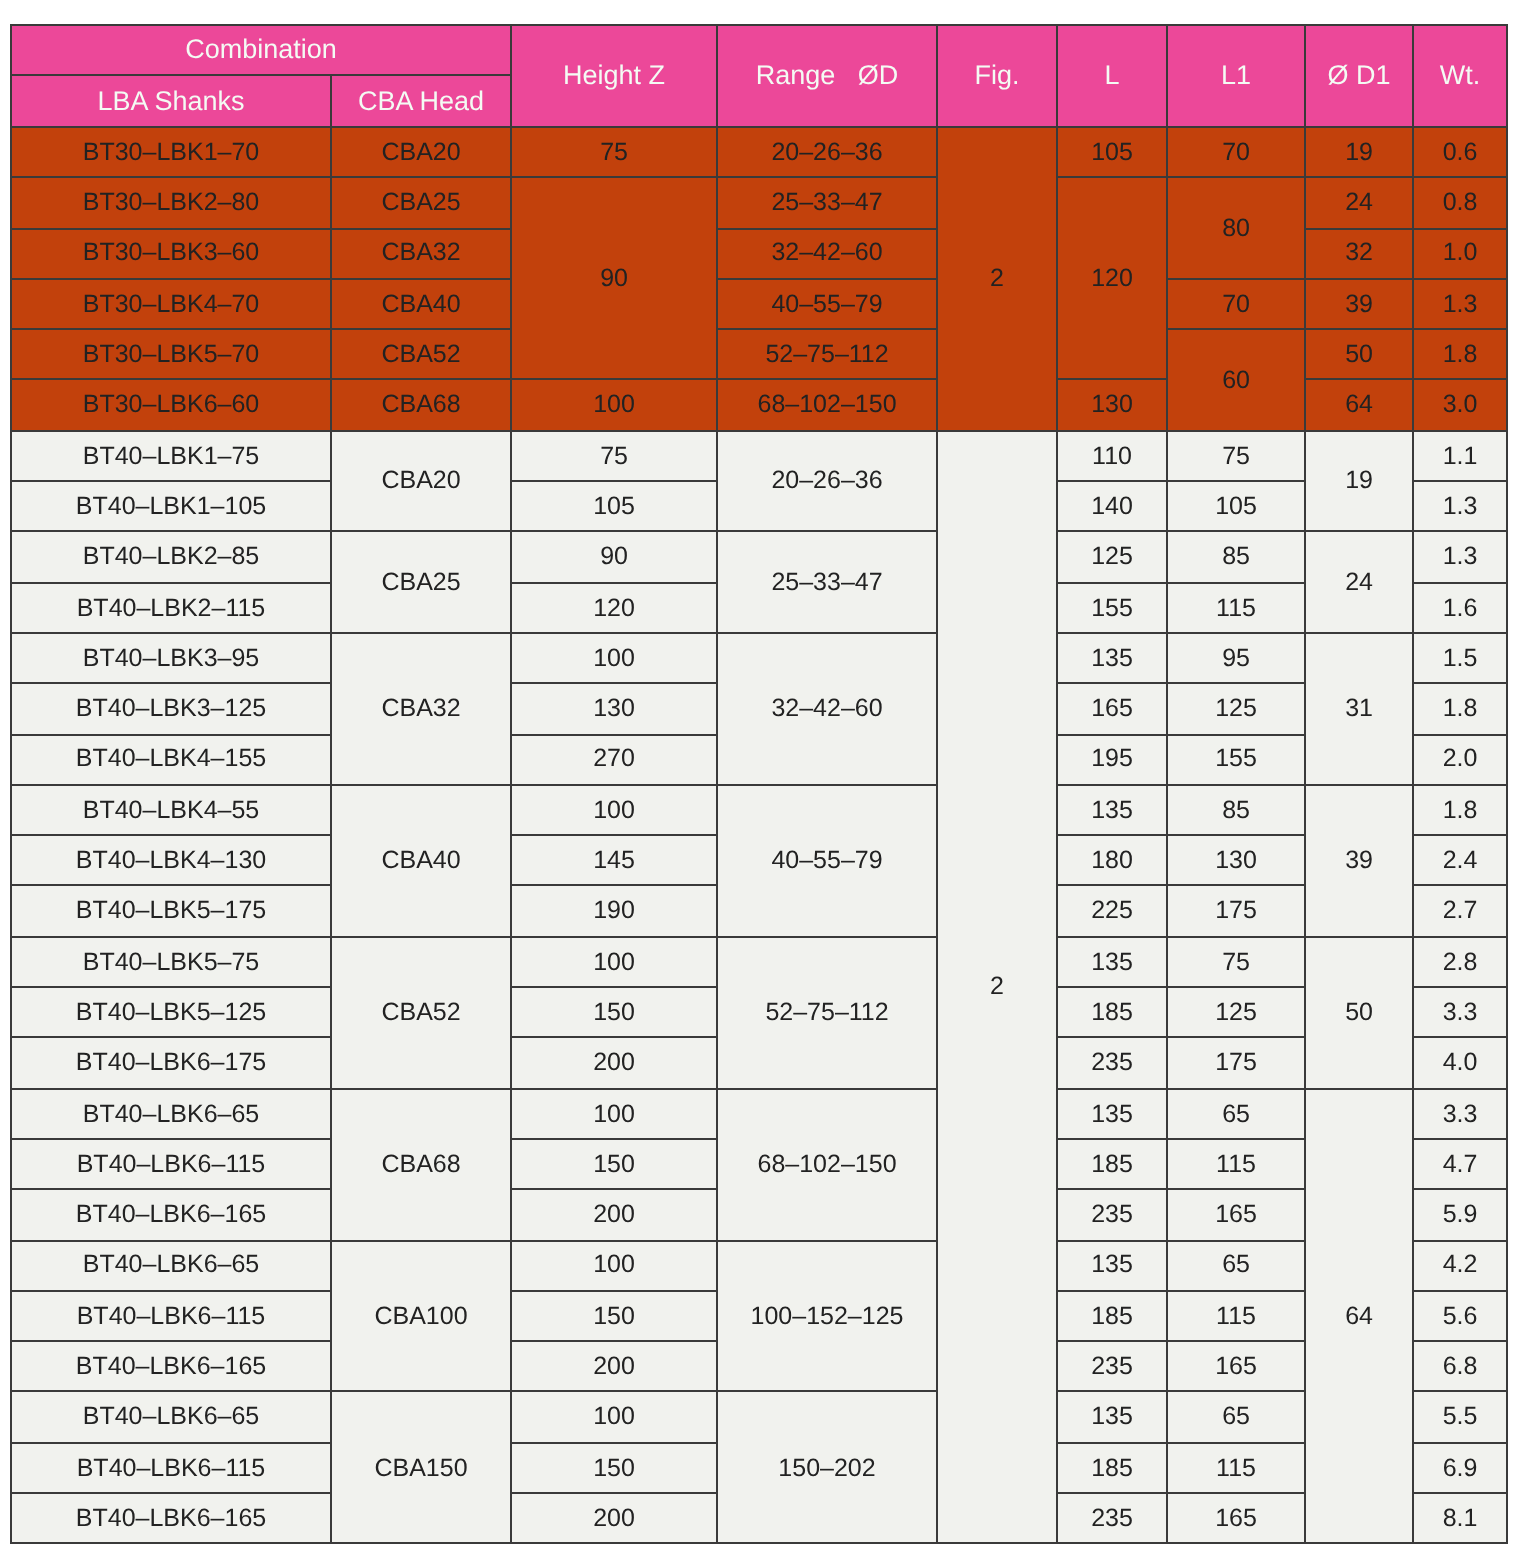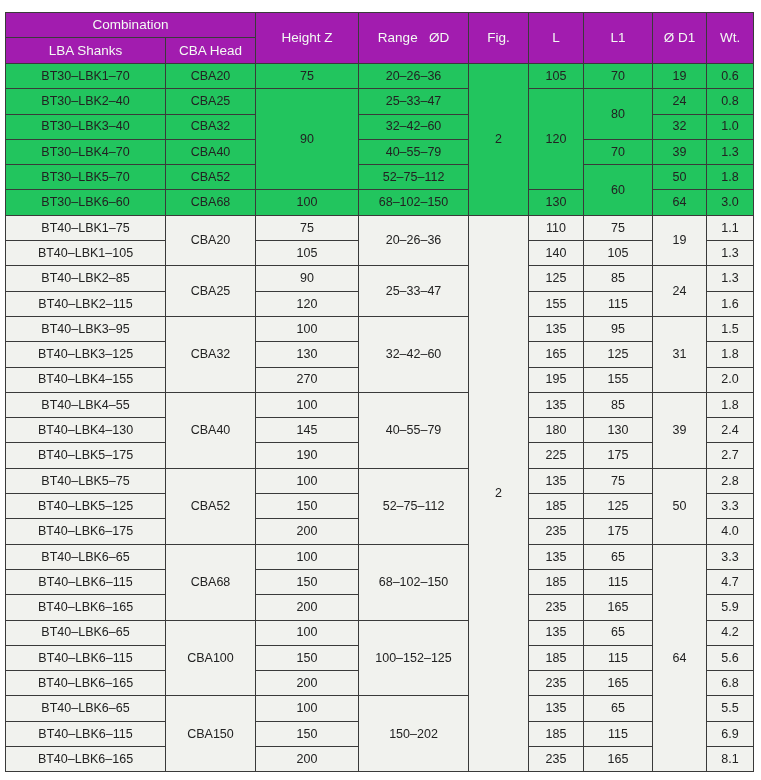--- a/index.html
+++ b/index.html
@@ -1,23 +1,23 @@
 <!DOCTYPE html>
 <html><head>
 <meta charset="utf-8">
 <style>
   html,body{margin:0;padding:0;background:#ffffff;}
   body{width:761px;height:780px;position:relative;overflow:hidden;font-family:"Liberation Sans",sans-serif;color:#222;}
   table.spec{position:absolute;left:5px;top:12px;border-collapse:collapse;table-layout:fixed;width:748px;font-size:12.5px;}
   table.spec th,table.spec td{border:1px solid #3a3a3a;text-align:center;vertical-align:middle;padding:0;line-height:1;}
-  table.spec th{background:#a21caf;color:#f4fbf4;font-weight:normal;font-size:13.5px;text-align:center;}
+  table.spec th{background:#ec4899;color:#f4fbf4;font-weight:normal;font-size:13.5px;text-align:center;}
   table.spec th.h1{height:24px;}
   table.spec th.h2{height:25px;}
   table.spec td{height:24.3px;}
-  tr.g30 td{background:#22c55e;}
+  tr.g30 td{background:#c2410c;}
   tr.g40 td{background:#f1f2ee;}
   td.left{text-align:left;padding-left:33px;}
   td.lleft{text-align:left;padding-left:14px;}
   td.r{text-align:left;padding-left:8px;}
   td.rng{text-align:center;}
 </style>
 </head>
 <body>
 
 <table class="spec">
@@ -55,31 +55,31 @@
       <td>CBA20</td>
       <td>75</td>
       <td class="rng">20–26–36</td>
       <td rowspan="6">2</td>
       <td>105</td>
       <td class="r">70</td>
       <td>19</td>
       <td class="r">0.6</td>
     </tr>
     <tr class="g30">
-      <td class="left">BT30–LBK2–40</td>
+      <td class="left">BT30–LBK2–80</td>
       <td>CBA25</td>
       <td rowspan="4">90</td>
       <td class="rng">25–33–47</td>
       <td rowspan="4">120</td>
       <td rowspan="2" class="r">80</td>
       <td>24</td>
       <td class="r">0.8</td>
     </tr>
     <tr class="g30">
-      <td class="left">BT30–LBK3–40</td>
+      <td class="left">BT30–LBK3–60</td>
       <td>CBA32</td>
       <td class="rng">32–42–60</td>
       <td>32</td>
       <td class="r">1.0</td>
     </tr>
     <tr class="g30">
       <td class="left">BT30–LBK4–70</td>
       <td>CBA40</td>
       <td class="rng">40–55–79</td>
       <td class="r">70</td>

